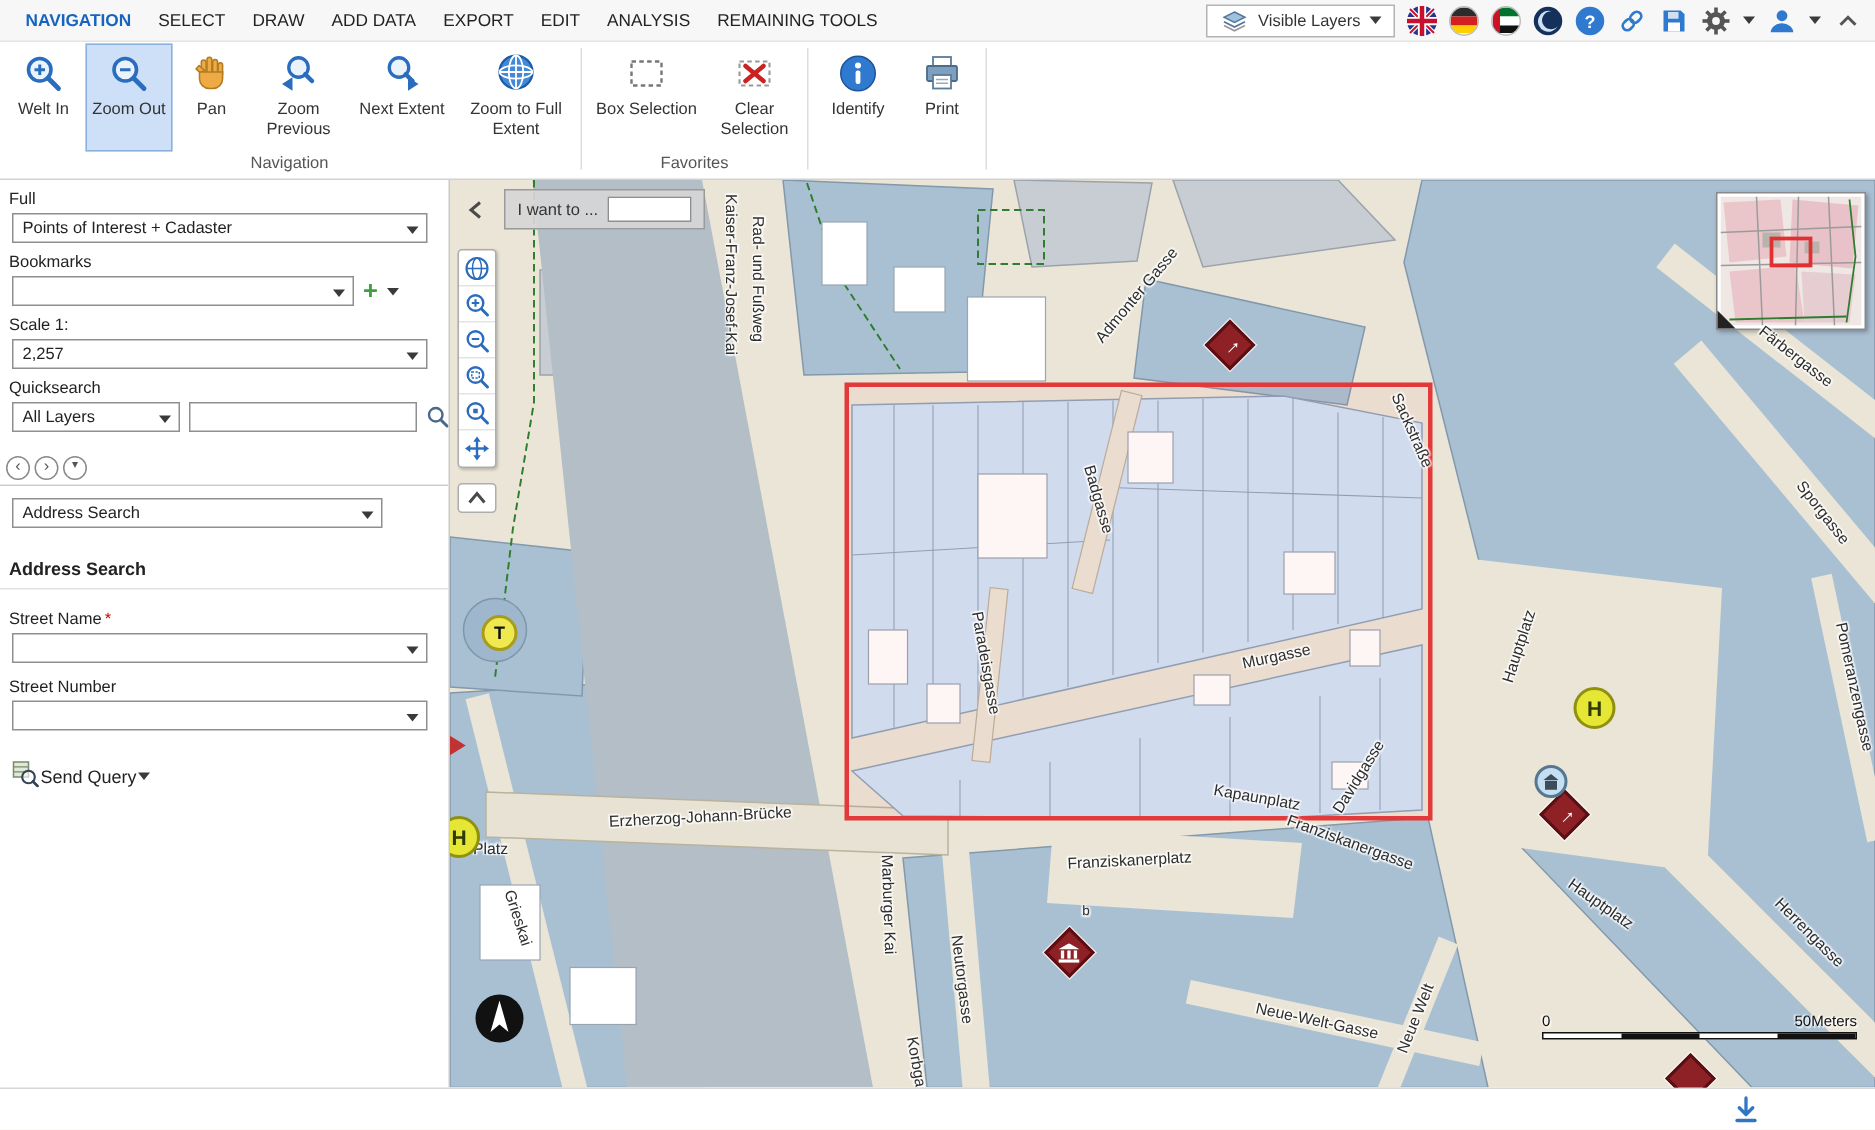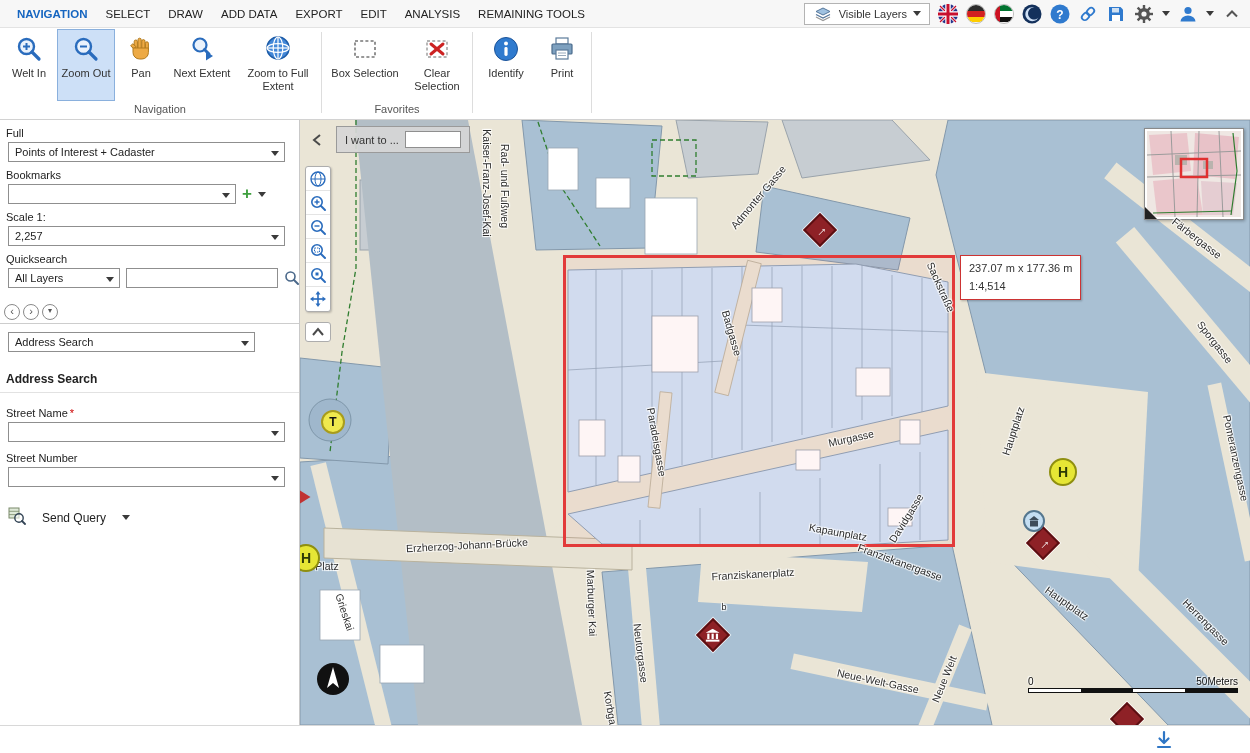--- a/index.html
+++ b/index.html
@@ -41,21 +41,21 @@
 .search-btn{width:22px;height:20px;display:flex;align-items:center;justify-content:center}
 .tabs-row{display:flex;align-items:center;margin-top:12px;height:24px;border-bottom:1px solid #cdcdcd;padding:0 4px;gap:3px}
 .circle-btn{width:16px;height:16px;border:1px solid #8a8a8a;border-radius:50%;color:#555;font-size:11px;line-height:13px;text-align:center;flex:0 0 auto;background:#fff}
 .cb-left::after{content:"‹"}
 .cb-right::after{content:"›"}
 .cb-down::after{content:"▾";font-size:8px;position:relative;top:-2px}
 .tabs-strip{display:flex;align-items:stretch;height:24px;overflow:hidden;flex:1}
 .tab{padding:0 6px;line-height:22px;font-size:10.5px;color:#333;white-space:nowrap;border-bottom:2px solid transparent}
 .tab.active{color:#0b5cab;border-bottom:2px solid #0b5cab;font-weight:bold}
 .section-head{margin-top:14px;padding:6px;font-size:12px;font-weight:bold;color:#222;border-bottom:1px solid #e2e2e2}
-.sendq{display:inline-flex;align-items:center;gap:16px;margin:20px 0 0 8px;font-size:12px;color:#222;cursor:default}
+.sendq{display:inline-flex;align-items:center;gap:1px;margin:20px 0 0 8px;font-size:12px;color:#222;cursor:default}
 
 
 .map{position:absolute;left:300px;top:120px;width:950px;height:605px;overflow:hidden;background:#eae5d6}
 .basemap{position:absolute;left:0;top:0}
 .map-overlay{position:absolute;left:0;top:0;width:950px;height:605px}
 .street-label{position:absolute;font-size:10.5px;color:#2e2e2e;white-space:nowrap;text-shadow:1px 1px 1px #fff,-1px -1px 1px #fff,1px -1px 1px #fff,-1px 1px 1px #fff;font-family:"Liberation Sans",sans-serif}
 .selrect{position:absolute;left:263px;top:135px;width:392px;height:292px;border:3px solid #e23a3a;background:rgba(226,58,58,0.05)}
 .measure-tip{position:absolute;left:660px;top:135px;background:#fff;border:1px solid #cc3333;padding:4px 8px;font-size:11px;color:#333;line-height:1.6;white-space:nowrap;box-shadow:1px 1px 2px rgba(0,0,0,.25)}
 .iwantto{position:absolute;left:36px;top:6px;height:27px;background:rgba(214,214,214,.92);border:1px solid #9a9a9a;display:flex;align-items:center;gap:6px;padding:0 8px;font-size:11px;color:#333}
 .iwantto input{width:56px;height:17px;border:1px solid #8f8f8f;background:#fff}
@@ -224,20 +224,30 @@
                 <rect x="7.2" y="5" width="3.2" height="11" rx="1.6"></rect>
                 <rect x="11" y="3.2" width="3.2" height="12" rx="1.6"></rect>
                 <rect x="14.8" y="4.6" width="3.2" height="11" rx="1.6"></rect>
                 <rect x="18.4" y="6.8" width="3" height="9" rx="1.5"></rect>
                 <path d="M6.5,13.5 l-2.8,-2.6 2,-2.2 3.6,3.2 z"></path>
                 <path d="M6,13 h15.4 v4.5 a6.5,6.5 0 0 1 -6.5,6.5 h-2.4 a6.5,6.5 0 0 1 -6.5,-6.5 z"></path>
               </g>
             </svg>
           </span>
         <span class="rlabel">Pan</span>
+      </div>
+      <div class="rbtn" style="width:64px">
+        <span class="ricon">
+            <svg viewBox="0 0 28 28" width="28" height="28">
+              <circle cx="14" cy="10" r="6.5" fill="#eaf2fc" stroke="#2a6cbd" stroke-width="2.2"></circle>
+              <line x1="18.5" y1="14.5" x2="23" y2="19" stroke="#2a6cbd" stroke-width="3" stroke-linecap="round"></line>
+              <path d="M10,16.5 v9 l-7,-4.5 z" fill="#2a6cbd"></path>
+            </svg>
+          </span>
+        <span class="rlabel">Zoom Previous</span>
       </div>
       <div class="rbtn" style="width:70px">
         <span class="ricon">
             <svg viewBox="0 0 28 28" width="28" height="28">
               <circle cx="12" cy="10" r="6.5" fill="#eaf2fc" stroke="#2a6cbd" stroke-width="2.2"></circle>
               <line x1="16.5" y1="14.5" x2="21" y2="19" stroke="#2a6cbd" stroke-width="3" stroke-linecap="round"></line>
               <path d="M18,16.5 v9 l7,-4.5 z" fill="#2a6cbd"></path>
             </svg>
           </span>
         <span class="rlabel">Next Extent</span>
@@ -470,24 +480,20 @@
       <rect x="588" y="388" width="24" height="18"></rect>
       <rect x="496" y="330" width="24" height="20"></rect>
       <rect x="20" y="470" width="40" height="50"></rect>
       <rect x="80" y="525" width="44" height="38"></rect>
     </g>
     <circle cx="30" cy="300" r="21" fill="#9fb7cc" stroke="#7e96a9"></circle>
   </svg>
 
   <div class="selrect"></div>
 
-  <div class="measure-tip">
-    <div>237.07 m x 177.36 m</div>
-    <div>1:4,514</div>
-  </div>
 
   <div class="iwantto">
     <span>I want to ...</span>
     <input style="">
   </div>
 
   <div class="map-collapse">
       <svg width="10" height="14" viewBox="0 0 10 14">
         <polyline points="8,2 2,7 8,12" fill="none" stroke="#4a4a4a" stroke-width="2"></polyline>
       </svg>

